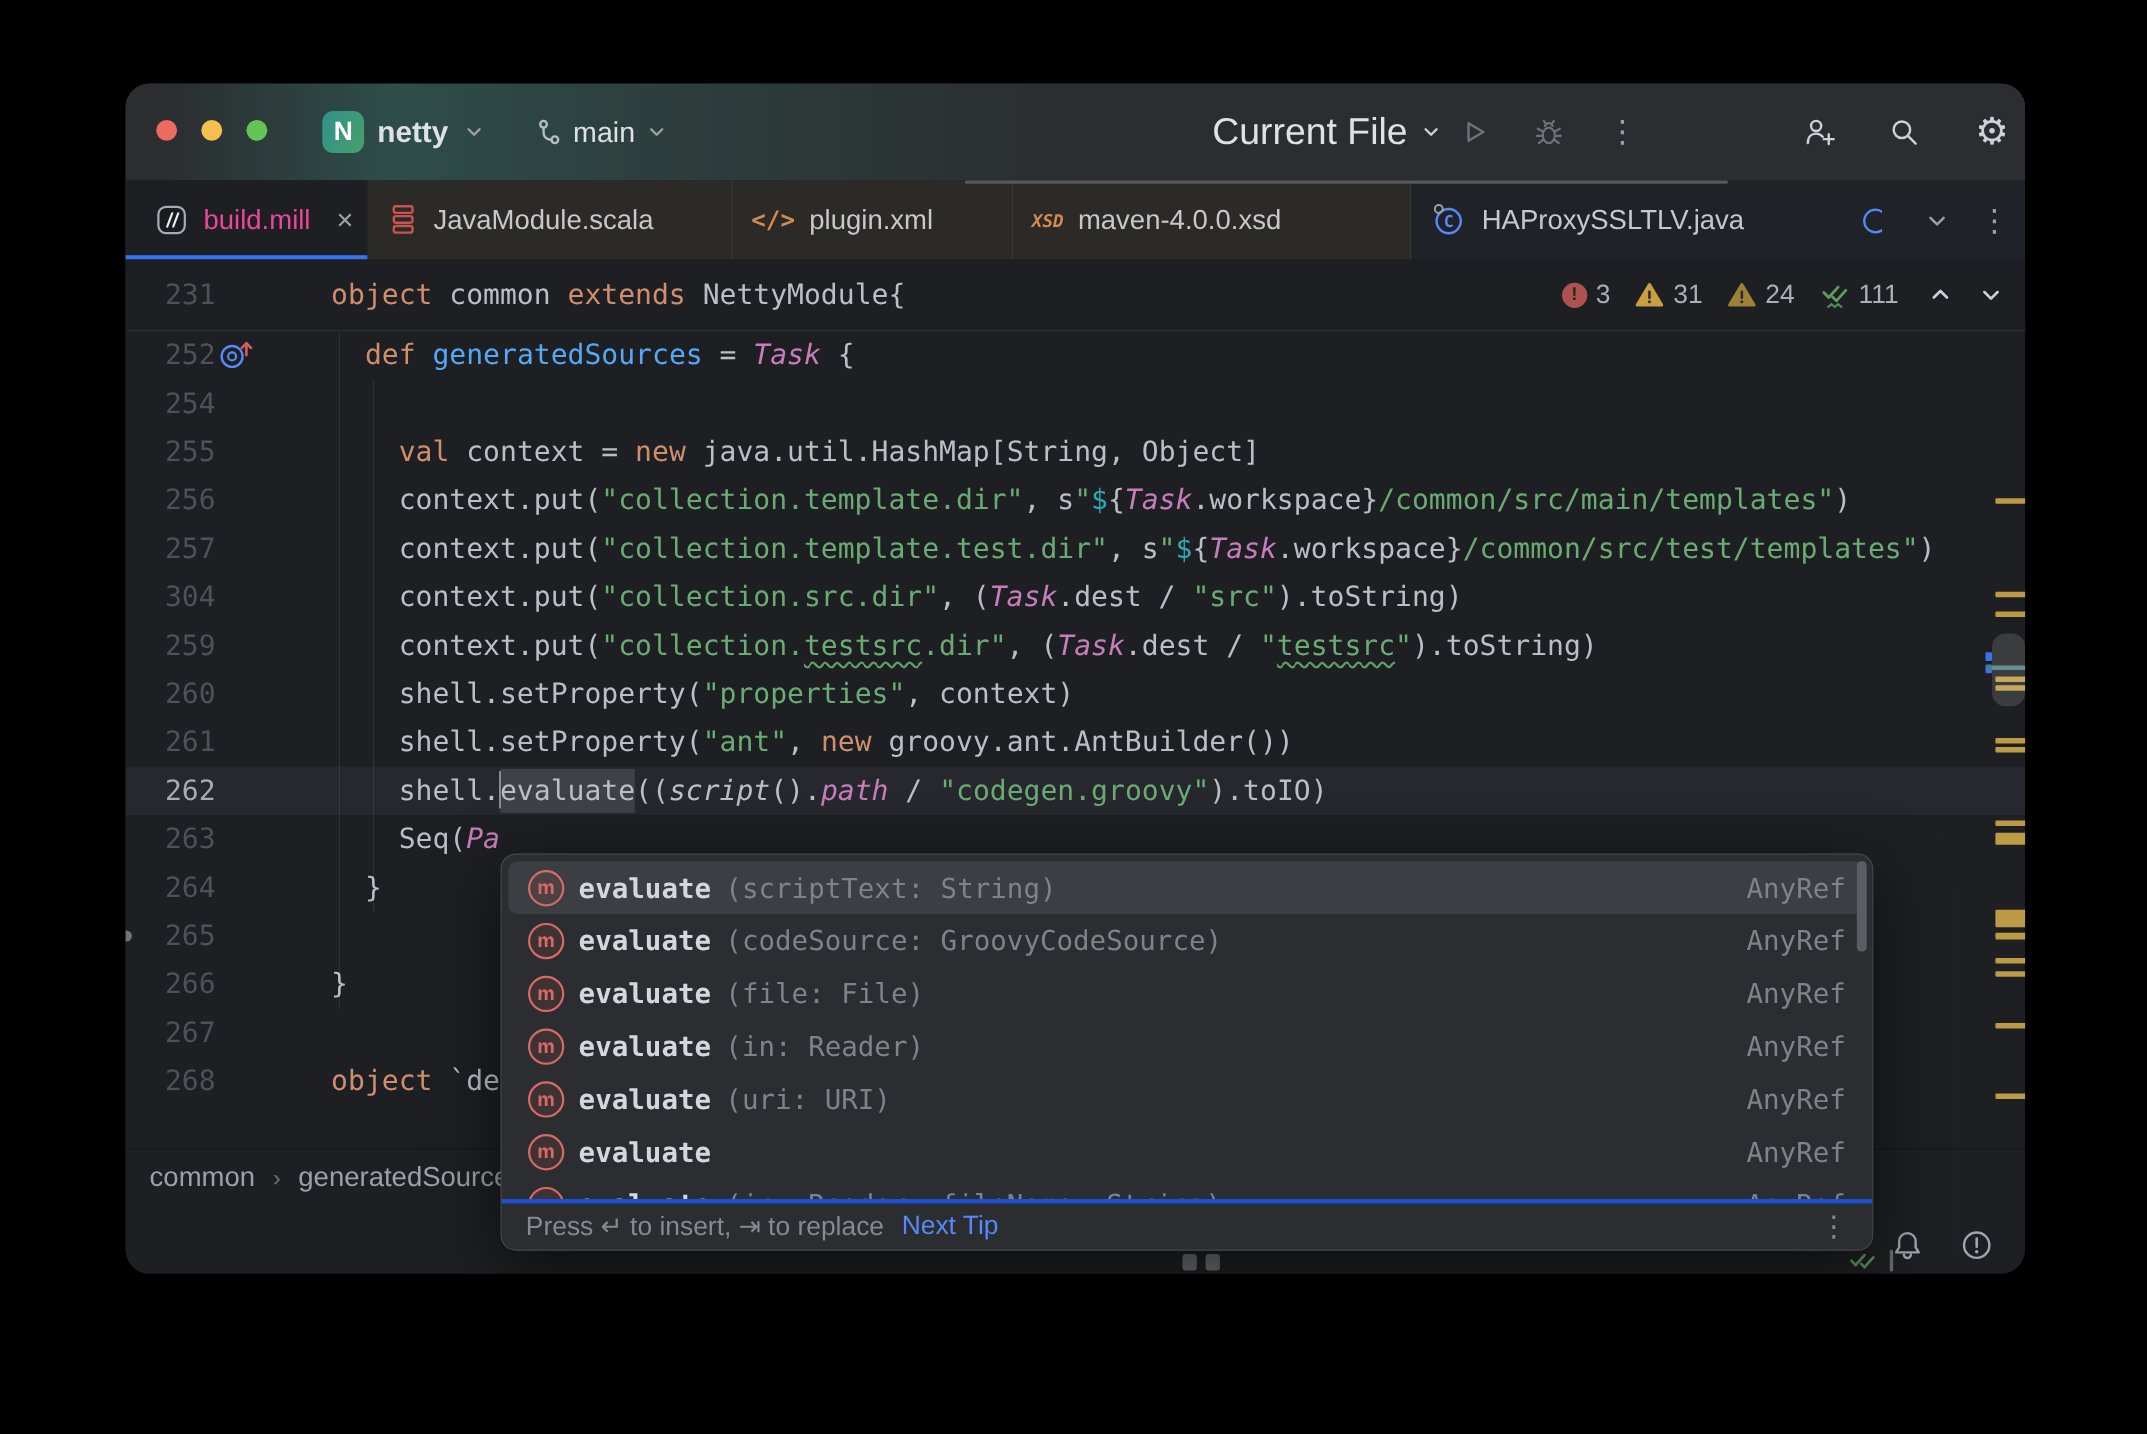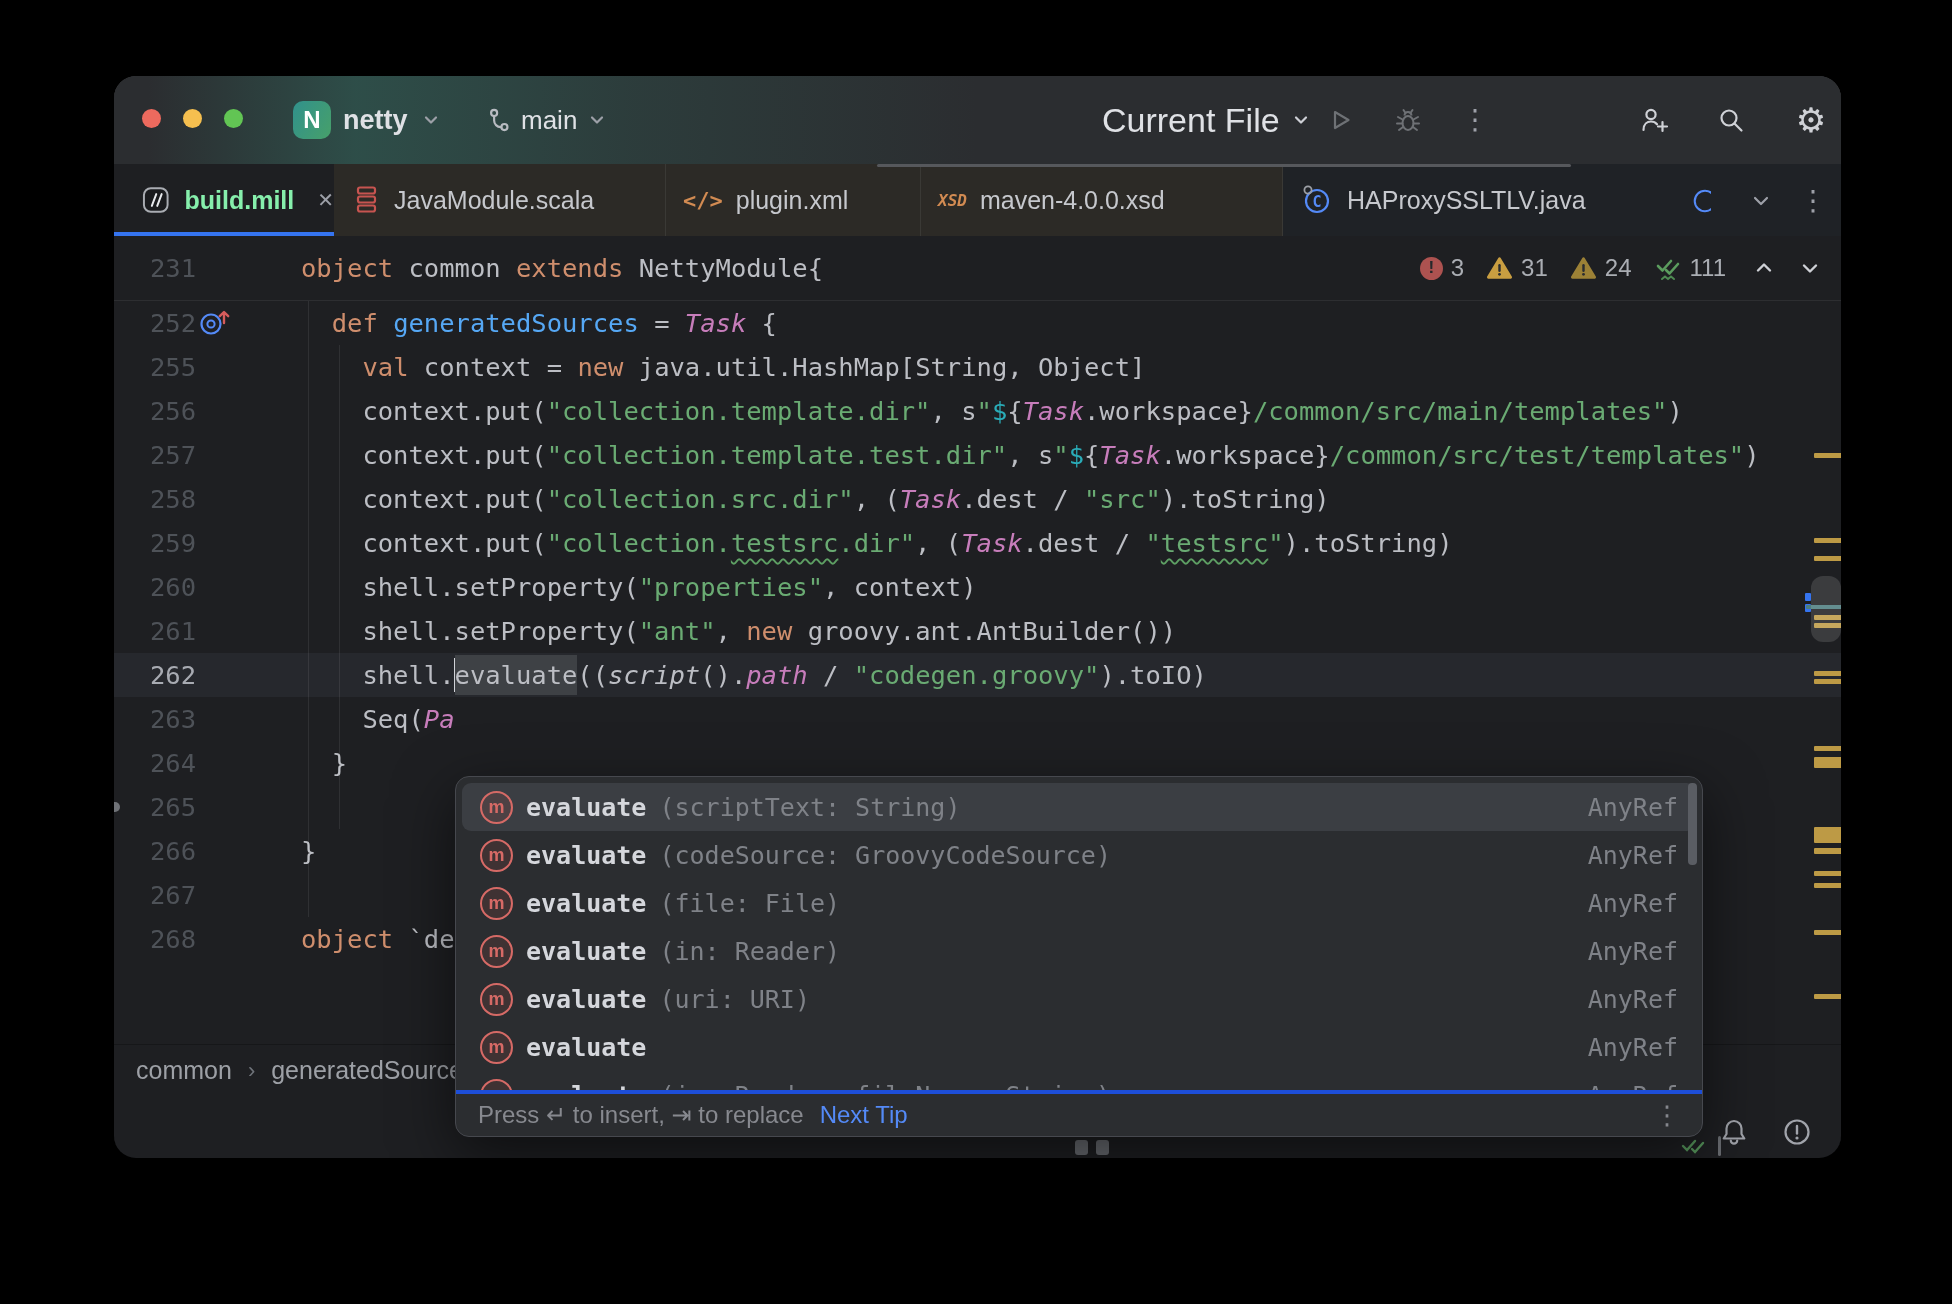--- a/index.html
+++ b/index.html
@@ -17,21 +17,21 @@
   .branch{position:absolute;left:372px;top:0;height:100%;display:flex;align-items:center;gap:9px;color:#dfe1e5;font-size:26px;}
   .runcfg{position:absolute;left:988px;top:0;height:100%;display:flex;align-items:center;gap:10px;color:#dfe1e5;font-size:34px;}
   .tb-ico{position:absolute;top:28px;width:32px;height:32px;display:flex;align-items:center;justify-content:center;}
   .gear-glyph{font-size:34px;color:#cfd1d6;line-height:1;}
   
   .tabbar{position:relative;height:72px;background:#2c2a26;}
   .tab-scrollline{position:absolute;left:763px;top:0;width:694px;height:3px;background:#56585c;border-radius:2px;z-index:5;}
   .tab{position:absolute;top:0;height:72px;display:flex;align-items:center;gap:13px;box-sizing:border-box;padding-left:17px;font-size:25px;color:#c6c8cd;}
   .tab.sep{border-right:1px solid rgba(255,255,255,0.07);}
   .tab.active{background:#1e1f22;padding-left:26px;}
-  .tab.active .tab-label{color:#86efac;font-weight:bold;}
+  .tab.active .tab-label{color:#ec4899;}
   .tab.active::after{content:"";position:absolute;left:0;bottom:0;width:100%;height:4px;background:#3574f0;}
   .tab-close{margin-left:10px;color:#9da0a8;font-size:20px;}
   .tab-darkzone{position:absolute;left:1169px;top:0;right:0;height:72px;background:#1f2226;}
   .tab-partial{position:absolute;left:408px;top:22px;width:20px;height:30px;overflow:hidden;}
   .tabbtn{position:absolute;top:22px;width:30px;height:30px;display:flex;align-items:center;justify-content:center;}
   .kebab-dots{color:#9da0a8;font-size:28px;line-height:1;}
   .icon-xml{color:#d28b52;font-family:"DejaVu Sans Mono",monospace;font-size:22px;font-weight:bold;}
   .icon-xsd{color:#d28b52;font-family:"DejaVu Sans Mono",monospace;font-size:16px;font-weight:bold;font-style:italic;letter-spacing:0px;}
   
   .editor{position:absolute;left:0;top:160px;width:100%;height:808px;background:#1e1f22;overflow:hidden;}
@@ -266,24 +266,25 @@
           </div>
         </div>
       </div>
 
       <div class="lines" id="codeLines">
           <div class="row"><div class="g-num">252</div><div class="g-ico"><svg class="ovr-ico" width="34" height="34" viewBox="0 0 34 34">
                 <circle cx="13" cy="18" r="9.5" fill="none" stroke="#548af7" stroke-width="2.2"></circle>
                 <circle cx="13" cy="18" r="3.6" fill="none" stroke="#548af7" stroke-width="2"></circle>
                 <path d="M26 17 V6.5 M21.8 10.2 L26 6 L30.2 10.2" fill="none" stroke="#d65c5c" stroke-width="2.4" stroke-linecap="round" stroke-linejoin="round"></path>
               </svg></div><div class="code"><span class="">  </span><span class="tk-k">def </span><span class="tk-f">generatedSources</span><span class=""> = </span><span class="tk-t">Task</span><span class=""> {</span></div></div>
+          <div class="row"><div class="g-num">254</div><div class="g-ico"></div><div class="code"></div></div>
           <div class="row"><div class="g-num">255</div><div class="g-ico"></div><div class="code"><span class="">    </span><span class="tk-k">val</span><span class=""> context = </span><span class="tk-k">new</span><span class=""> java.util.HashMap[String, Object]</span></div></div>
           <div class="row"><div class="g-num">256</div><div class="g-ico"></div><div class="code"><span class="">    context.put(</span><span class="tk-s">"collection.template.dir"</span><span class="">, s</span><span class="tk-s">"</span><span class="tk-i">$</span><span class="">{</span><span class="tk-t">Task</span><span class="">.workspace}</span><span class="tk-s">/common/src/main/templates"</span><span class="">)</span></div></div>
           <div class="row"><div class="g-num">257</div><div class="g-ico"></div><div class="code"><span class="">    context.put(</span><span class="tk-s">"collection.template.test.dir"</span><span class="">, s</span><span class="tk-s">"</span><span class="tk-i">$</span><span class="">{</span><span class="tk-t">Task</span><span class="">.workspace}</span><span class="tk-s">/common/src/test/templates"</span><span class="">)</span></div></div>
-          <div class="row"><div class="g-num">258</div><div class="g-ico"></div><div class="code"><span class="">    context.put(</span><span class="tk-s">"collection.src.dir"</span><span class="">, (</span><span class="tk-t">Task</span><span class="">.dest / </span><span class="tk-s">"src"</span><span class="">).toString)</span></div></div>
+          <div class="row"><div class="g-num">304</div><div class="g-ico"></div><div class="code"><span class="">    context.put(</span><span class="tk-s">"collection.src.dir"</span><span class="">, (</span><span class="tk-t">Task</span><span class="">.dest / </span><span class="tk-s">"src"</span><span class="">).toString)</span></div></div>
           <div class="row"><div class="g-num">259</div><div class="g-ico"></div><div class="code"><span class="">    context.put(</span><span class="tk-s">"collection.</span><span class="tk-s u-g">testsrc</span><span class="tk-s">.dir"</span><span class="">, (</span><span class="tk-t">Task</span><span class="">.dest / </span><span class="tk-s">"</span><span class="tk-s u-g">testsrc</span><span class="tk-s">"</span><span class="">).toString)</span></div></div>
           <div class="row"><div class="g-num">260</div><div class="g-ico"></div><div class="code"><span class="">    shell.setProperty(</span><span class="tk-s">"properties"</span><span class="">, context)</span></div></div>
           <div class="row"><div class="g-num">261</div><div class="g-ico"></div><div class="code"><span class="">    shell.setProperty(</span><span class="tk-s">"ant"</span><span class="">, </span><span class="tk-k">new</span><span class=""> groovy.ant.AntBuilder())</span></div></div>
           <div class="row current"><div class="g-num">262</div><div class="g-ico"></div><div class="code"><span class="">    shell.</span><span class="caret"></span><span class="hl">evaluate</span><span class="">((</span><span class="tk-em">script</span><span class="">().</span><span class="tk-t">path</span><span class=""> / </span><span class="tk-s">"codegen.groovy"</span><span class="">).toIO)</span></div></div>
           <div class="row"><div class="g-num">263</div><div class="g-ico"></div><div class="code"><span class="">    Seq(</span><span class="tk-t">Pa</span></div></div>
           <div class="row"><div class="g-num">264</div><div class="g-ico"></div><div class="code"><span class="">  }</span></div></div>
           <div class="row"><div class="g-num">265</div><div class="g-ico"><div class="gutter-dot"></div></div><div class="code"></div></div>
           <div class="row"><div class="g-num">266</div><div class="g-ico"></div><div class="code"><span class="">}</span></div></div>
           <div class="row"><div class="g-num">267</div><div class="g-ico"></div><div class="code"></div></div>
           <div class="row"><div class="g-num">268</div><div class="g-ico"></div><div class="code"><span class="tk-k">object</span><span class=""> `de</span></div></div>

